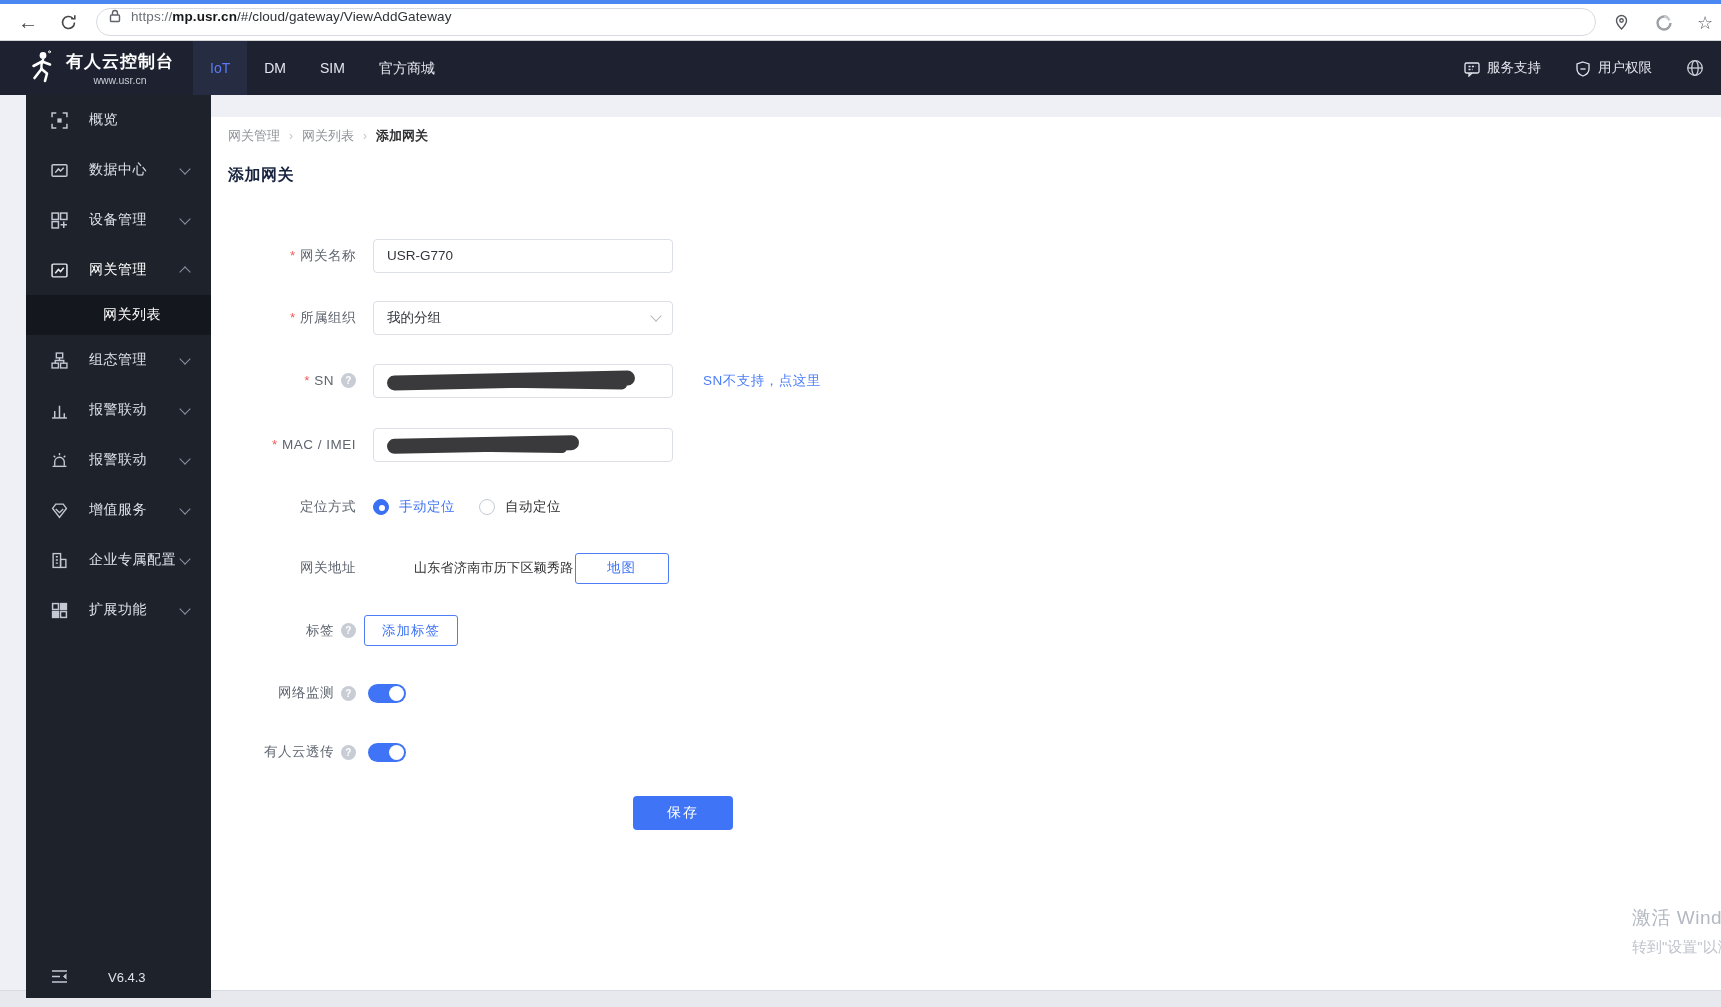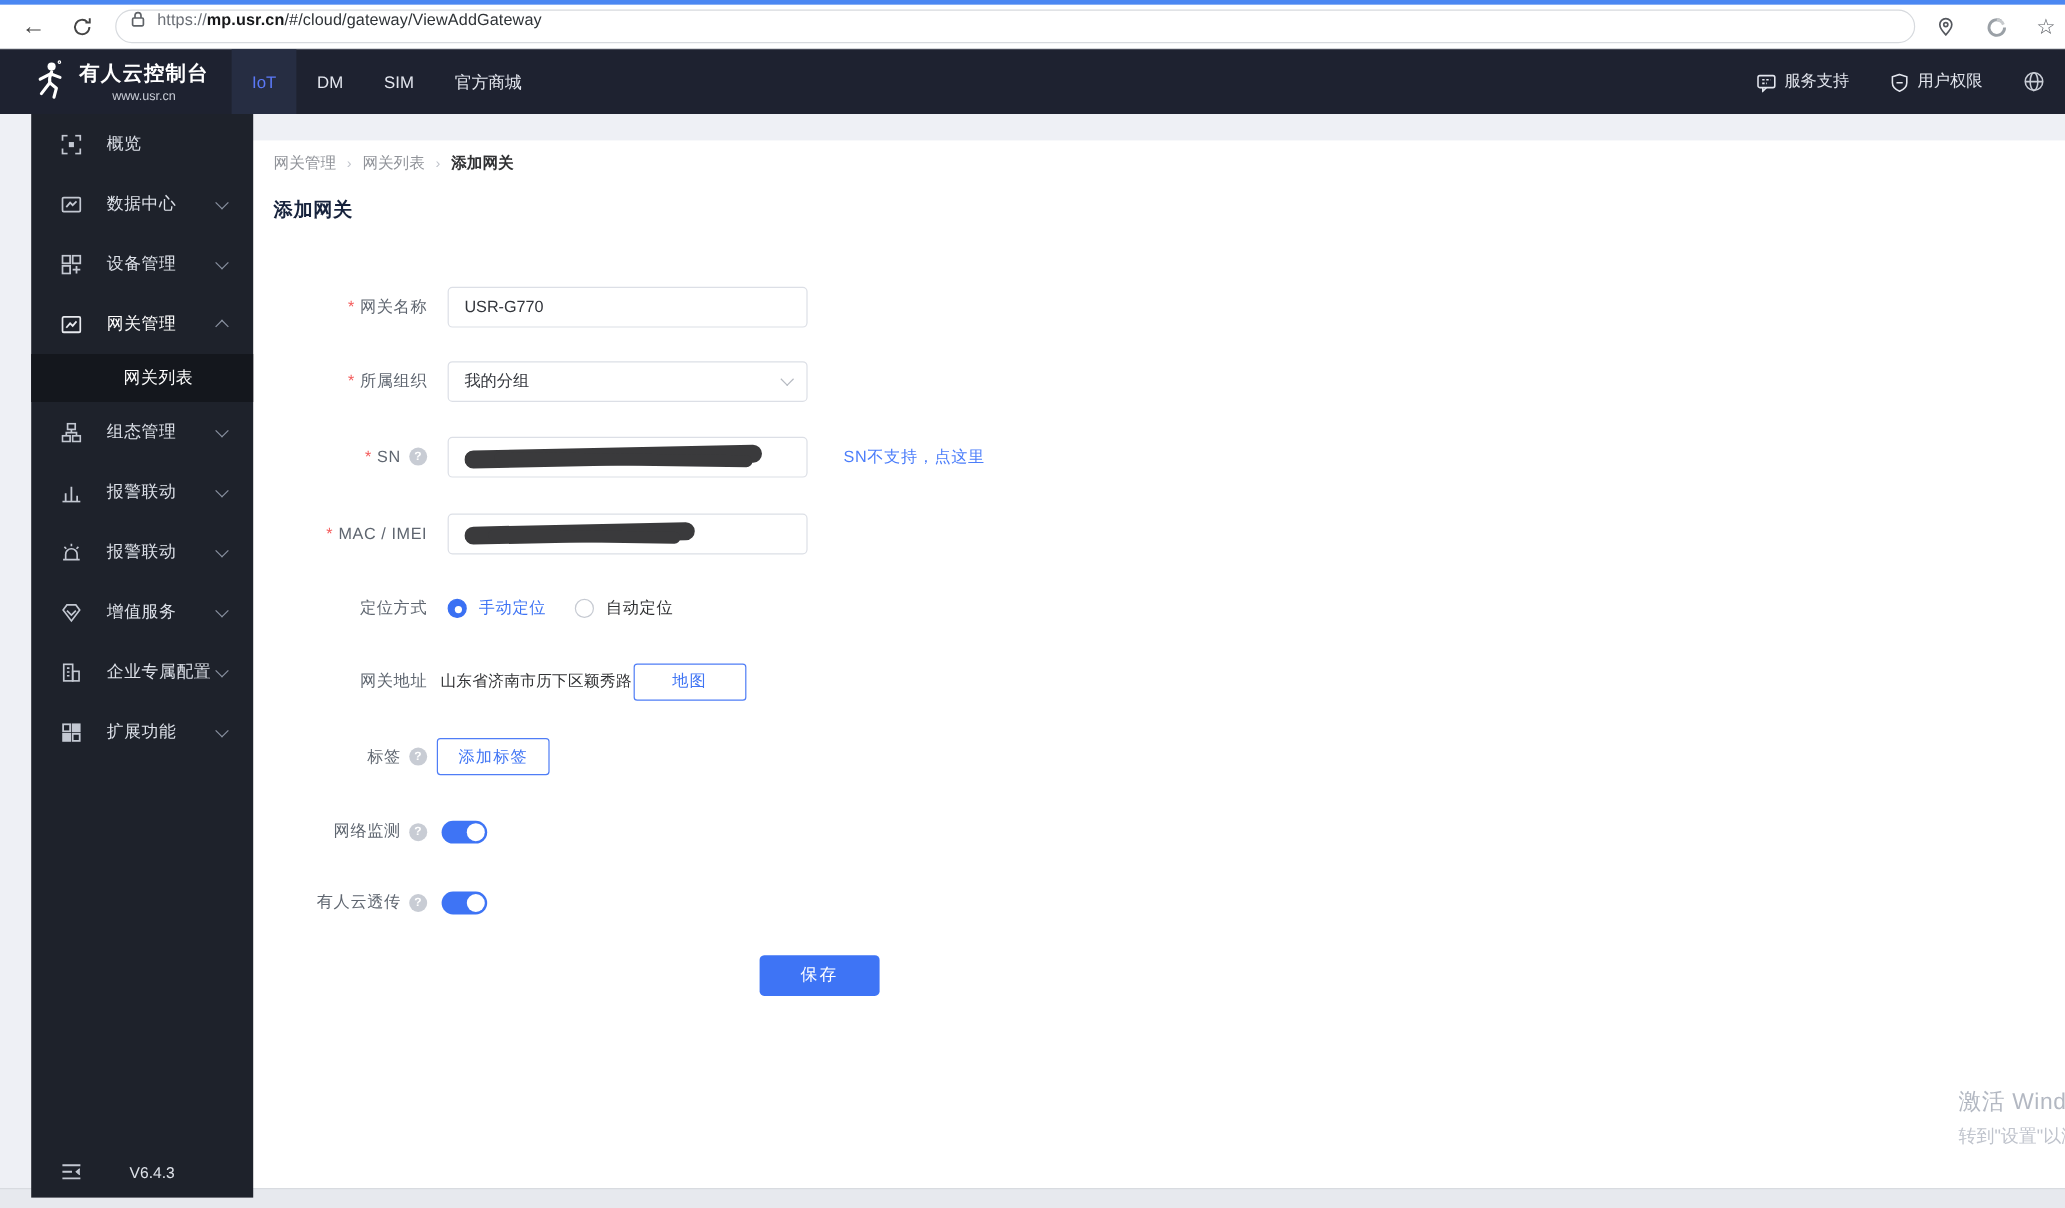--- a/index.html
+++ b/index.html
@@ -351,21 +351,21 @@
         <span>定位方式</span>
       </div>
     <div class="control">
       <span class="radio on"></span>
       <span class="radio-label sel">手动定位</span>
       <span class="radio off" style="margin-left:24px"></span>
       <span class="radio-label unsel">自动定位</span>
     </div>
   </div>
 
-  <div class="form-row" style="top:435px;height:32px;">
+  <div class="form-row" style="top:435px;height:32px;gap:47px;">
     <div class="label-cell">
         <span>网关地址</span>
       </div>
     <div class="control" style="margin-left:11px;">
       <span id="address-text">山东省济南市历下区颖秀路</span>
       <div id="map-btn" class="ghost-btn">地图</div>
     </div>
   </div>
 
   <div class="form-row" style="top:498px;height:31px;">

